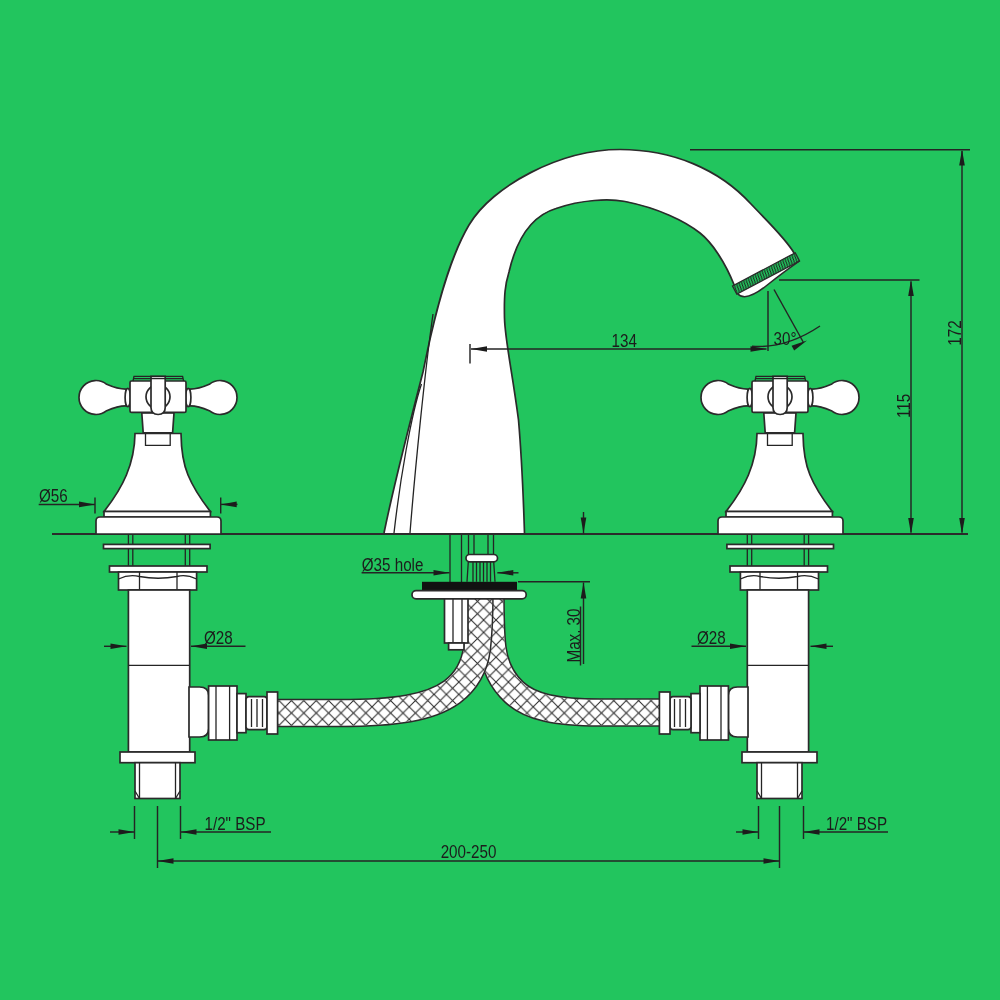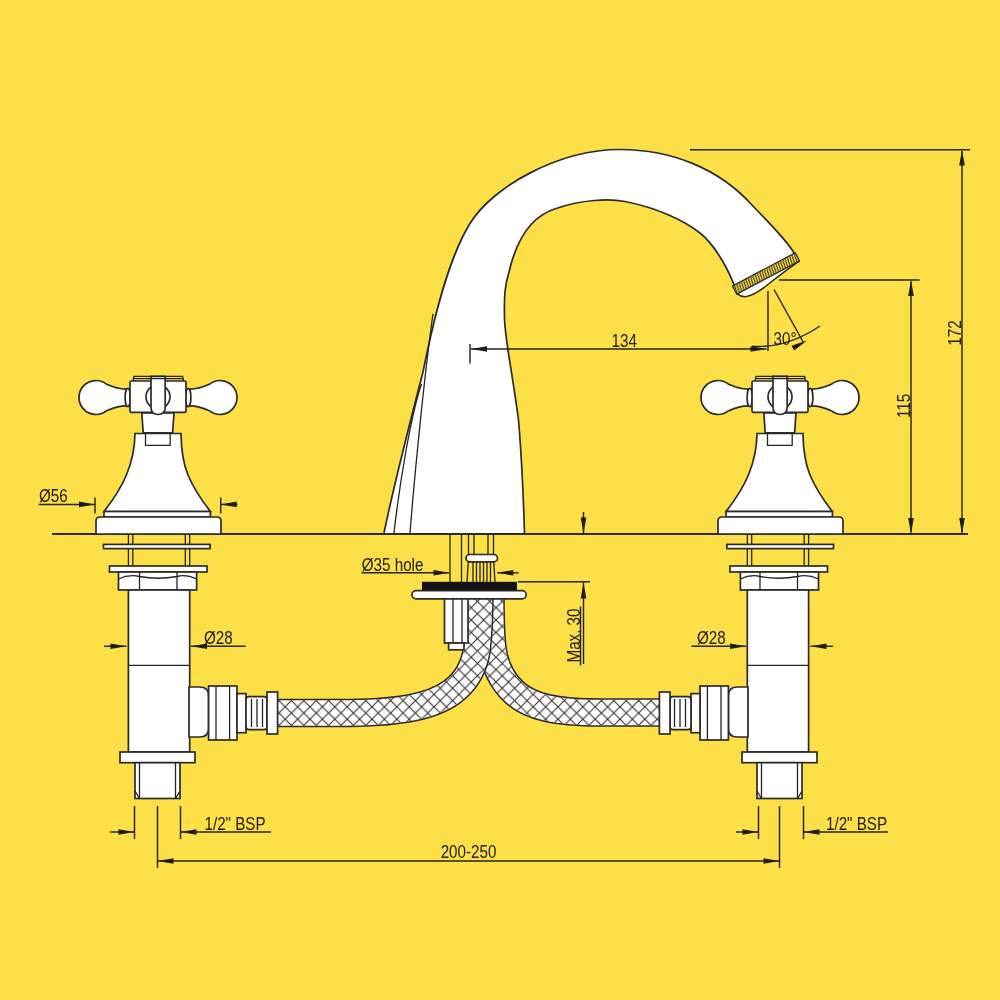--- a/index.html
+++ b/index.html
@@ -1,16 +1,16 @@
 <!DOCTYPE html>
 <html><head>
 <meta charset="utf-8">
 <style>
 html,body{margin:0;padding:0;background:#fff;}
-#wrap{width:1000px;height:1000px;position:relative;background:#fde047;}
+#wrap{width:1000px;height:1000px;position:relative;background:#22c55e;}
 text{font-family:"Liberation Sans",sans-serif;font-size:19px;fill:#1c1c1c;}
 .o{fill:none;stroke:#2b2b2b;stroke-width:1.7;}
 .ow{fill:#fff;stroke:#2b2b2b;stroke-width:1.7;}
 .t{fill:none;stroke:#242424;stroke-width:1.3;}
 .d{fill:none;stroke:#242424;stroke-width:1.45;}
 .a{fill:#1c1c1c;stroke:none;}
 </style>
 </head>
 <body>
 <div id="wrap">

